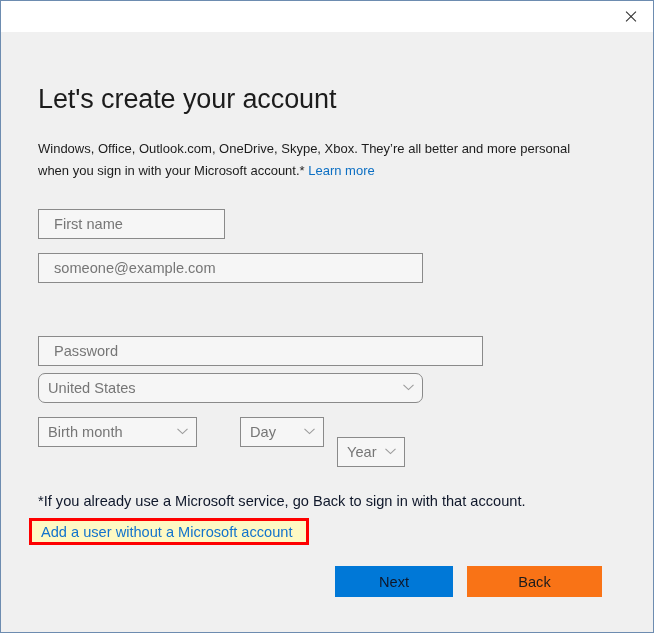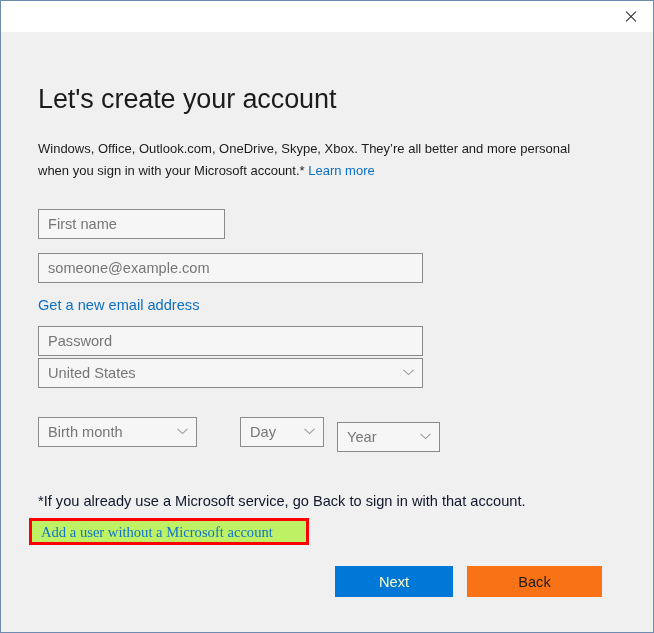--- a/index.html
+++ b/index.html
@@ -108,21 +108,21 @@
 
   
   .field {
     position: absolute;
     box-sizing: border-box;
     border: 1px solid #8a8a8a;
     background: #f6f6f6;
     color: #767676;
     font-family: "Liberation Sans", sans-serif;
     font-size: 14.6px;
-    padding: 0 0 0 9px;
+    padding: 0 0 0 15px;
     outline: none;
     height: 30px;
     line-height: 28px;
   }
   .field::placeholder { color: #767676; opacity: 1; }
 
   .select-wrap {
     position: absolute;
     box-sizing: border-box;
     border: 1px solid #8a8a8a;
@@ -147,45 +147,44 @@
     height: 7px;
     display: block;
   }
   .chevron svg { display: block; }
 
   
   #first-name  { left: 37px;  top: 177px; width: 187px; }
   #last-name   { left: 235px; top: 177px; width: 187px; }
   #email       { left: 37px;  top: 221px; width: 385px; }
   #get-email   { position: absolute; left: 37px; top: 265px; font-size: 14.6px; }
-  #password    { left: 37px;  top: 294px; width: 385px; }
-  #country     { left: 37px;  top: 326px; width: 385px; }
+  #password    { left: 37px;  top: 304px; width: 445px; }
+  #country     { left: 37px;  top: 341px; width: 385px; border-radius: 7px; }
   #birth-month { left: 37px;  top: 385px; width: 159px; }
   #birth-day   { left: 239px; top: 385px; width: 84px; }
-  #birth-year  { left: 336px; top: 390px; width: 103px; }
+  #birth-year  { left: 336px; top: 405px; width: 68px; }
 
   .footnote {
     position: absolute;
     left: 37px;
     top: 461px;
     font-size: 14.6px;
     color: #0f172a;
     white-space: nowrap;
   }
 
   .highlight-box {
     position: absolute;
     left: 28px;
     top: 486px;
     width: 280px;
     height: 27px;
     box-sizing: border-box;
     border: 3px solid #fe0000;
-    background: #bef264;
-    font-family: Liberation Serif, serif;
+    background: #fef9c3;
   }
   .highlight-link {
     position: absolute;
     left: 9px;
     top: 3px;
     font-size: 14.6px;
     color: #1273cd;
     text-decoration: none;
     white-space: nowrap;
     cursor: pointer;
@@ -200,21 +199,21 @@
     font-family: "Liberation Sans", sans-serif;
     font-size: 14.6px;
     cursor: default;
     padding: 0;
   }
   .btn-primary {
     left: 334px;
     top: 534px;
     width: 118px;
     background: #0078d7;
-    color: #fef9c3;
+    color: #0f172a;
   }
   .btn-secondary {
     left: 466px;
     top: 534px;
     width: 135px;
     background: #f97316;
     color: #1c1c1c;
   }
 </style>
 </head>
@@ -234,21 +233,20 @@
 
     <div class="description">
       <span>Windows, Office, Outlook.com, OneDrive, Skype, Xbox. They’re all better and more personal when you sign in with your Microsoft account.* </span><a class="link">Learn more</a>
     </div>
 
     <input class="field" id="first-name" type="text" placeholder="First name" style="">
 
 
     <input class="field" id="email" type="text" placeholder="someone@example.com" style="">
 
-    <a class="link" id="get-email">Get a new email address</a>
 
     <input class="field" id="password" type="text" placeholder="Password" style="">
 
     <div class="select-wrap" id="country">
       <span class="select-label">United States</span>
       <span class="chevron">
         <svg width="11" height="7" viewBox="0 0 11 7">
             <path d="M0.5 0.8 L5.5 5.6 L10.5 0.8" fill="none" stroke="#9b9b9b" stroke-width="1.1"></path>
           </svg>
       </span>

